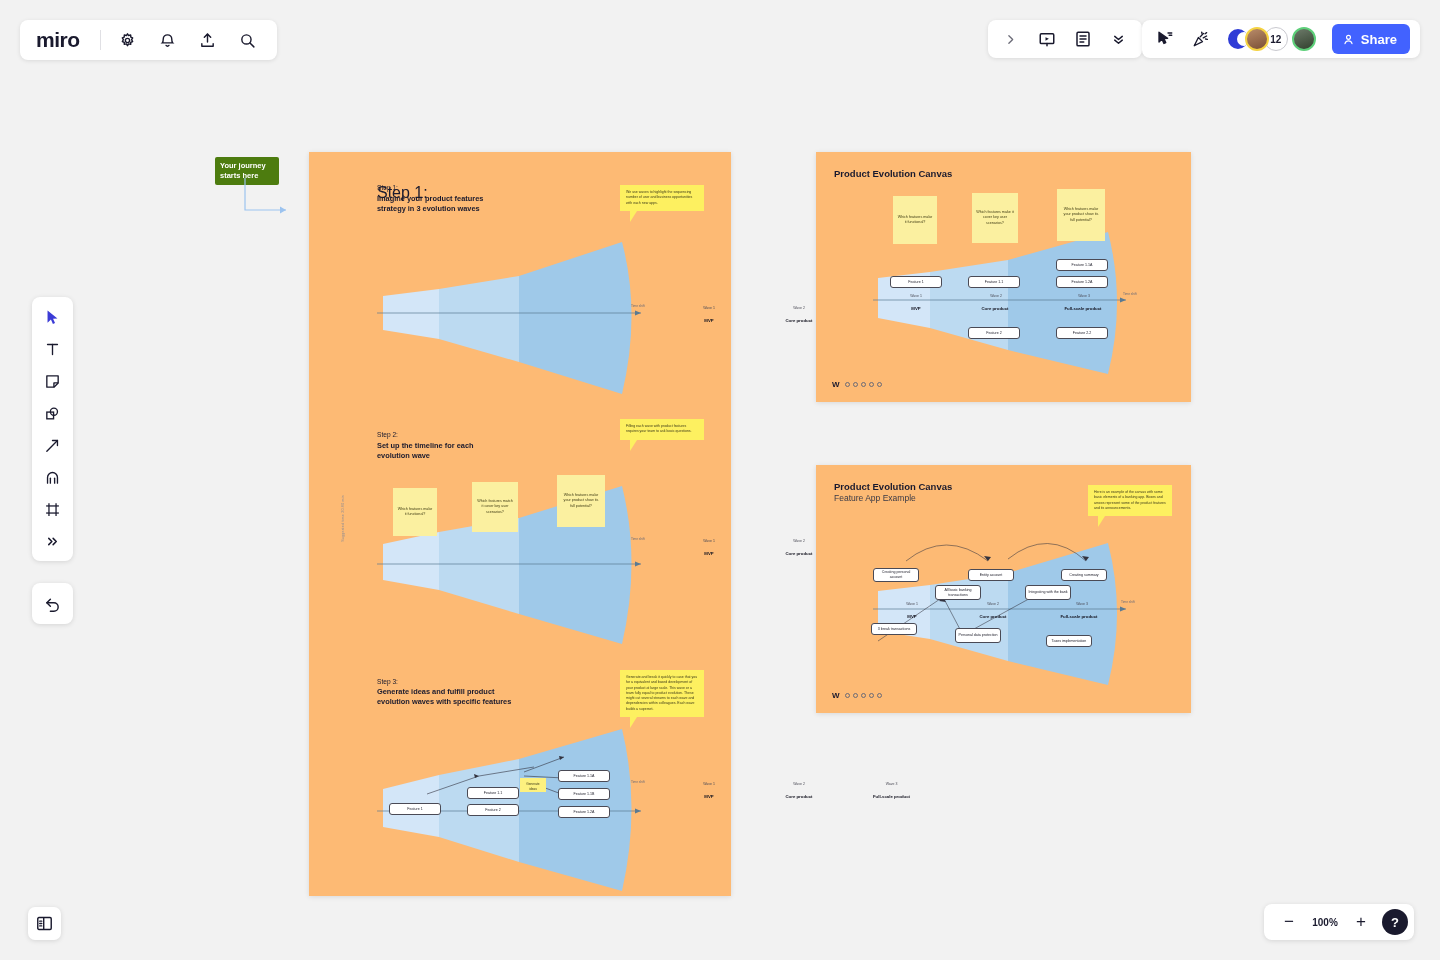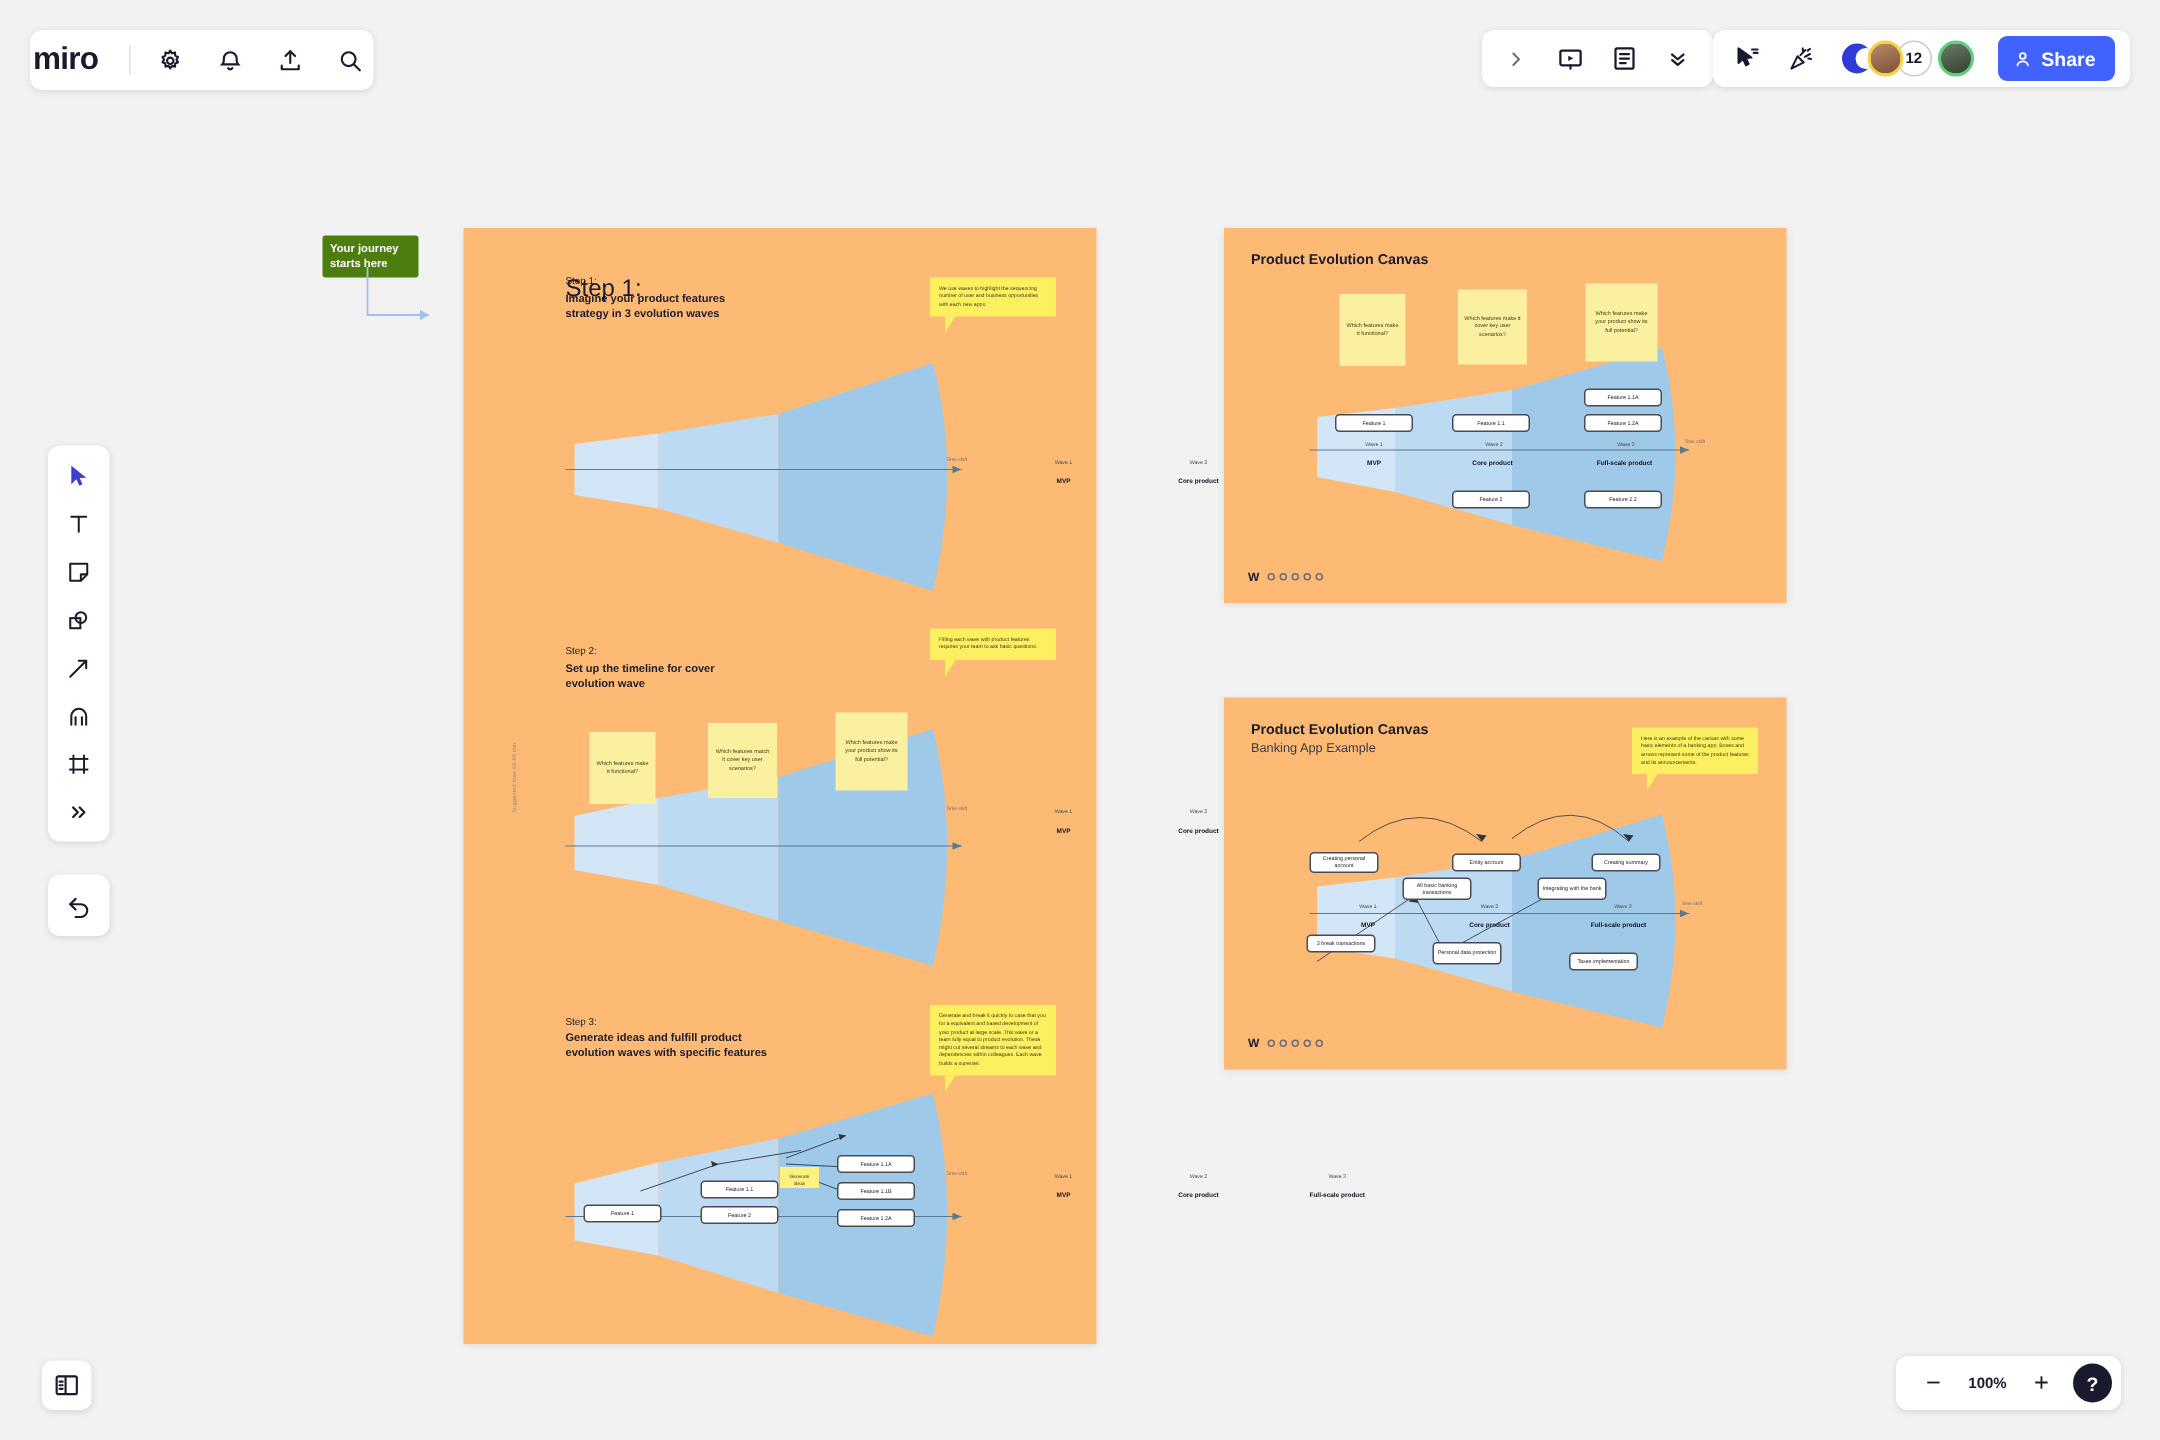--- a/index.html
+++ b/index.html
@@ -8,21 +8,21 @@
     width:1440px; height:960px; overflow:hidden; position:relative;
     background:#f2f2f2;
     font-family:"Liberation Sans", sans-serif;
     color:#1a1a2e;
   }
 
   
   .top-left-bar{
     position:absolute; left:20px; top:20px; height:40px;
     background:#fff; border-radius:8px; display:flex; align-items:center;
-    padding:0 2px; gap:14px; box-shadow:0 1px 4px rgba(0,0,0,.10);
+    padding:0 16px; gap:14px; box-shadow:0 1px 4px rgba(0,0,0,.10);
     z-index:40;
   }
   .miro-logo{ font-size:21px; font-weight:700; letter-spacing:-.5px; color:#1a1a2e; padding-right:6px;}
   .tl-sep{ width:1px; height:20px; background:#e0e0e4; }
   .tl-icon{ width:26px; height:26px; display:flex; align-items:center; justify-content:center; border-radius:5px; cursor:pointer; }
   .tl-icon svg{ display:block; }
 
   
   .top-right-group{ position:absolute; right:20px; top:20px; display:flex; gap:0; align-items:center; z-index:40;}
   .tr-bar{ height:38px; background:#fff; border-radius:8px; display:flex; align-items:center; padding:0 10px; gap:10px; box-shadow:0 1px 4px rgba(0,0,0,.10); }
@@ -144,21 +144,21 @@
 
     <div class="wave-label" style="left:380px;top:154px;width:40px;">Wave 1</div>
     <div class="wave-label" style="left:465px;top:154px;width:50px;">Wave 2</div>
     <div class="wave-label" style="left:555px;top:154px;width:55px;">Wave 3</div>
     <div class="wave-name" style="left:378px;top:166px;width:44px;">MVP</div>
     <div class="wave-name" style="left:460px;top:166px;width:60px;">Core product</div>
     <div class="wave-name" style="left:545px;top:166px;width:75px;">Full-scale product</div>
     <div class="axis-end" style="left:322px;top:152px;">Time shift</div>
 
     <div class="step-label" style="position:absolute;left:68px;top:279px;">Step 2:</div>
-    <div class="step-title" style="position:absolute;left:68px;top:289px;width:125px;">Set up the timeline for cover evolution wave</div>
+    <div class="step-title" style="position:absolute;left:68px;top:289px;width:125px;">Set up the timeline for each evolution wave</div>
 
     <div class="tooltip" style="left:311px;top:267px;width:84px;">
       <span>Filling each wave with product features requires your team to ask basic questions.</span>
       <span class="tail"></span>
     </div>
 
     <svg style="position:absolute;left:60px;top:330px;" width="340" height="165">
       <path d="M14 62 L70 50 L70 108 L14 98 Z" fill="#d3e6f8"></path>
       <path d="M70 50 L150 36 L150 132 L70 108 Z" fill="#bcdaf1"></path>
       <path d="M150 36 L253 4 Q272 80 253 162 L150 132 Z" fill="#9fc9e9"></path>
@@ -263,21 +263,21 @@
         <i></i>
         <i></i>
         <i></i>
         <i></i>
       </span>
     </div>
   </div>
 
   <div class="frame" id="frame-banking">
     <div class="frame-title" style="position:absolute;left:18px;top:16px;">Product Evolution Canvas</div>
-    <div class="frame-sub" style="position:absolute;left:18px;top:28px;">Banking App Example</div>
+    <div class="frame-sub" style="position:absolute;left:18px;top:28px;">Feature App Example</div>
 
     <div class="tooltip" style="left:272px;top:20px;width:84px;">
       <span>Here is an example of the canvas with some basic elements of a banking app. Boxes and arrows represent some of the product features and its announcements.</span>
       <span class="tail"></span>
     </div>
 
     <svg style="position:absolute;left:52px;top:74px;" width="310" height="150">
       <path d="M10 52 L62 46 L62 100 L10 92 Z" fill="#d3e6f8"></path>
       <path d="M62 46 L140 34 L140 122 L62 100 Z" fill="#bcdaf1"></path>
       <path d="M140 34 L240 4 Q258 74 240 146 L140 122 Z" fill="#9fc9e9"></path>

